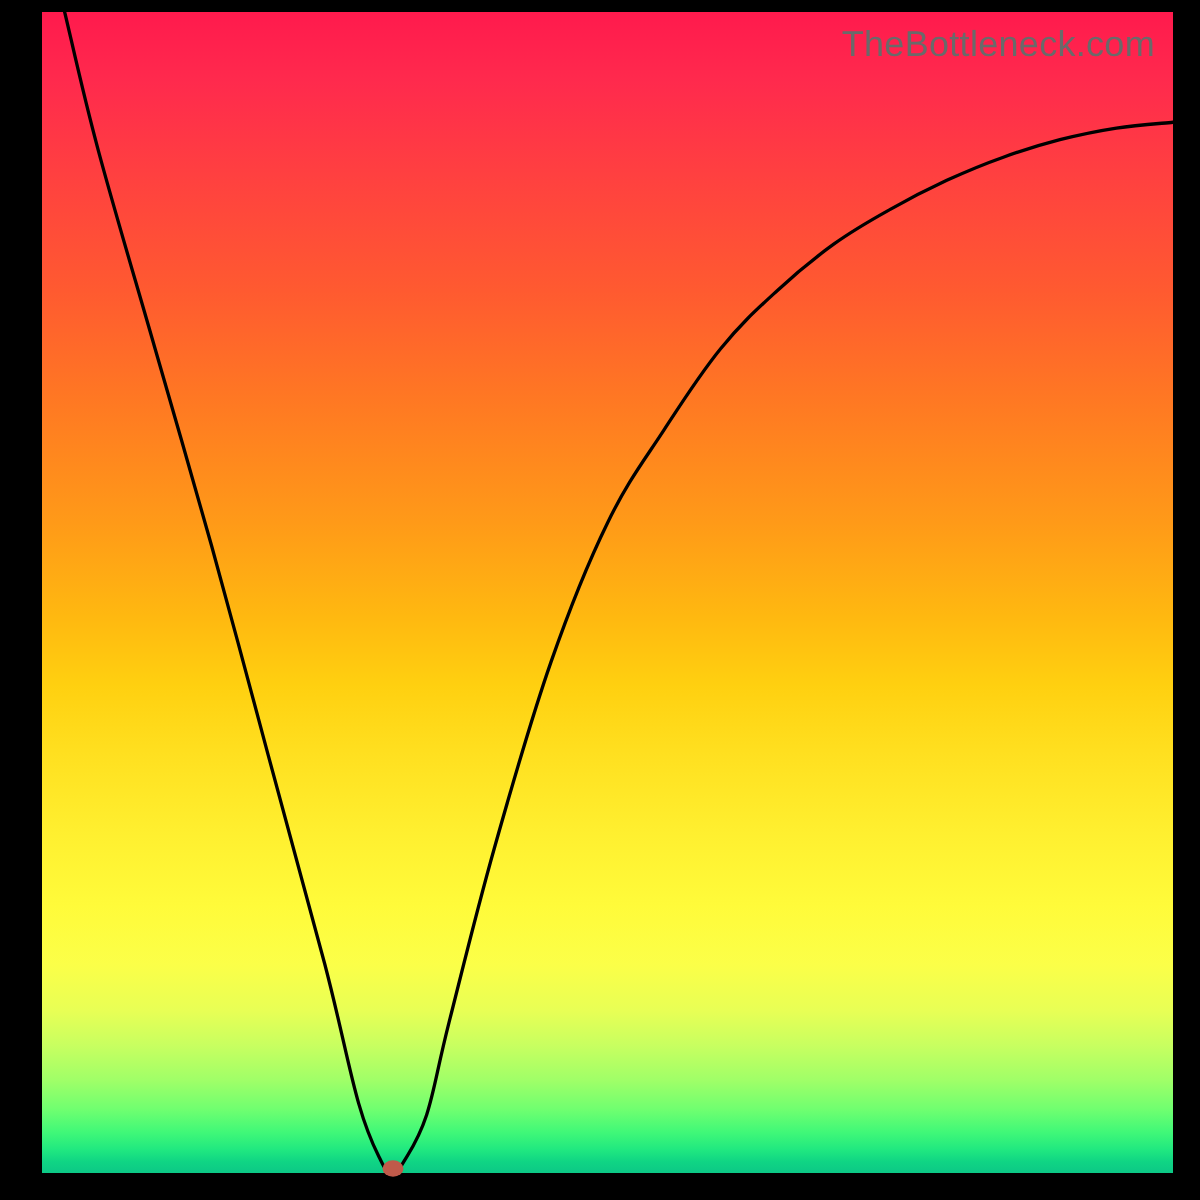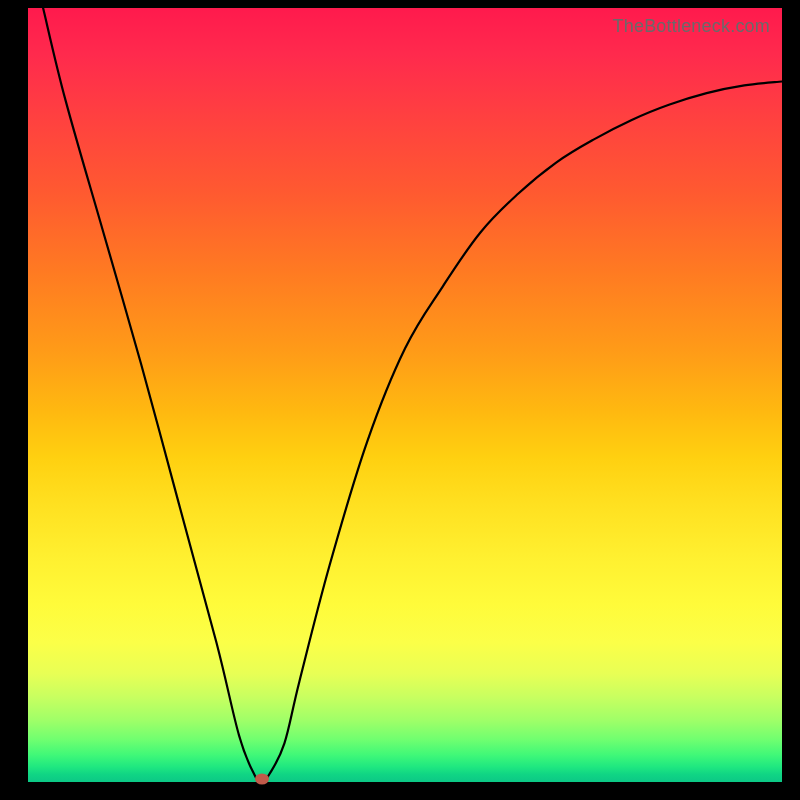--- a/index.html
+++ b/index.html
@@ -47,21 +47,21 @@
       #20e880 98%,
       #10d584 99%,
       #0cc886 100%
     );
   }
   .watermark {
     position: absolute;
     top: 8px;
     right: 12px;
     color: #6a6a6a;
-    font-size: 18px;
+    font-size: 24px;
     font-weight: 500;
     letter-spacing: 0.2px;
     z-index: 5;
     user-select: none;
   }
   svg.curve {
     position: absolute;
     left: 0;
     top: 0;
     width: 754px;

